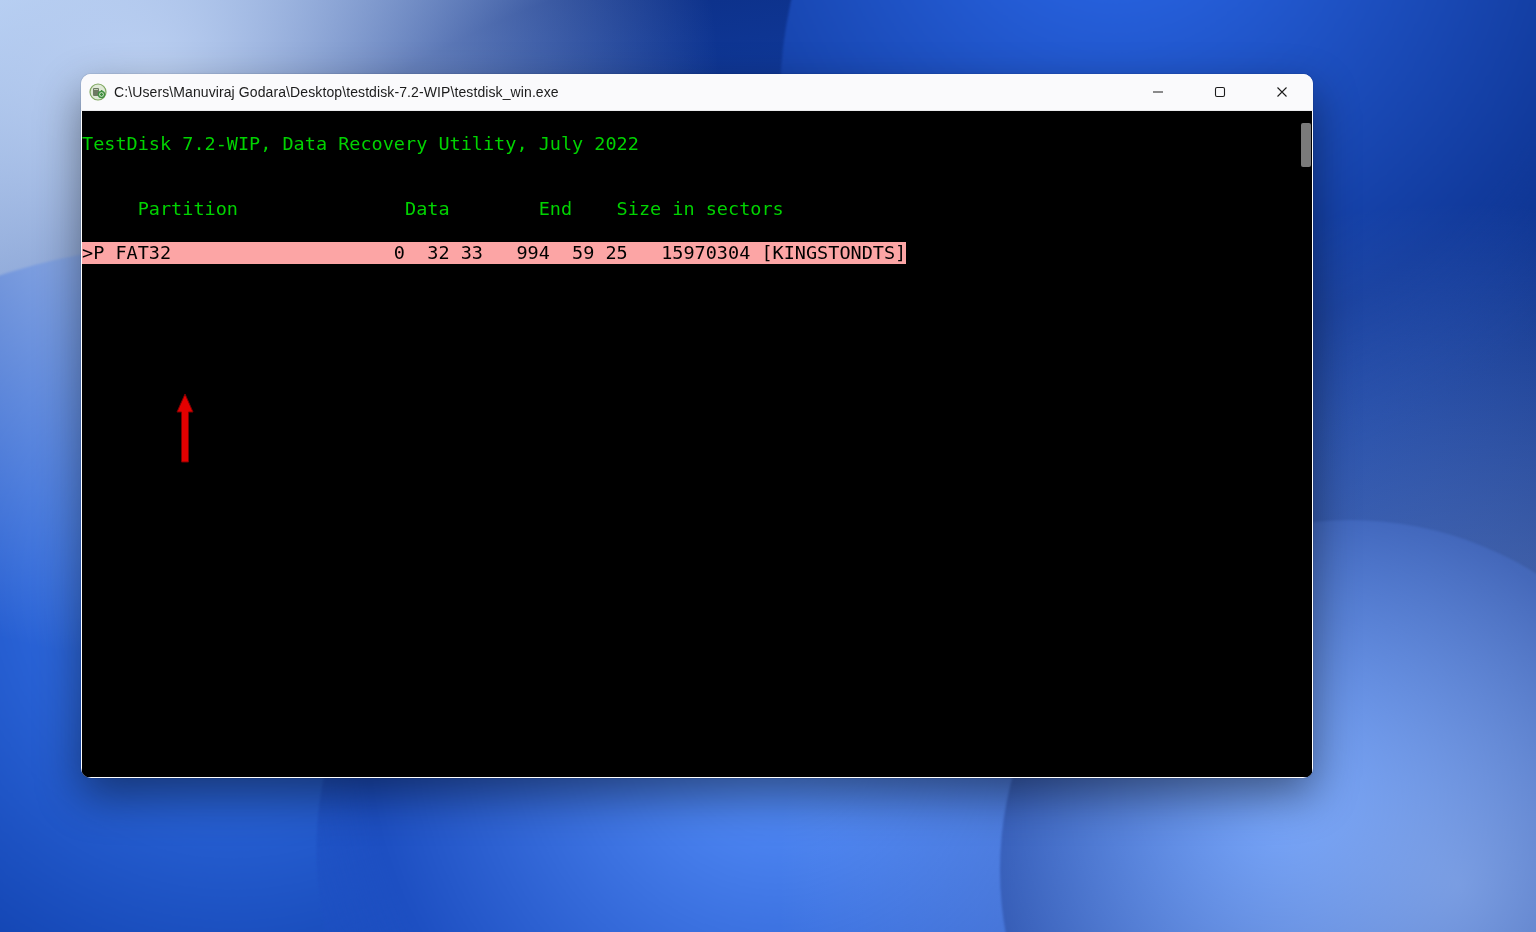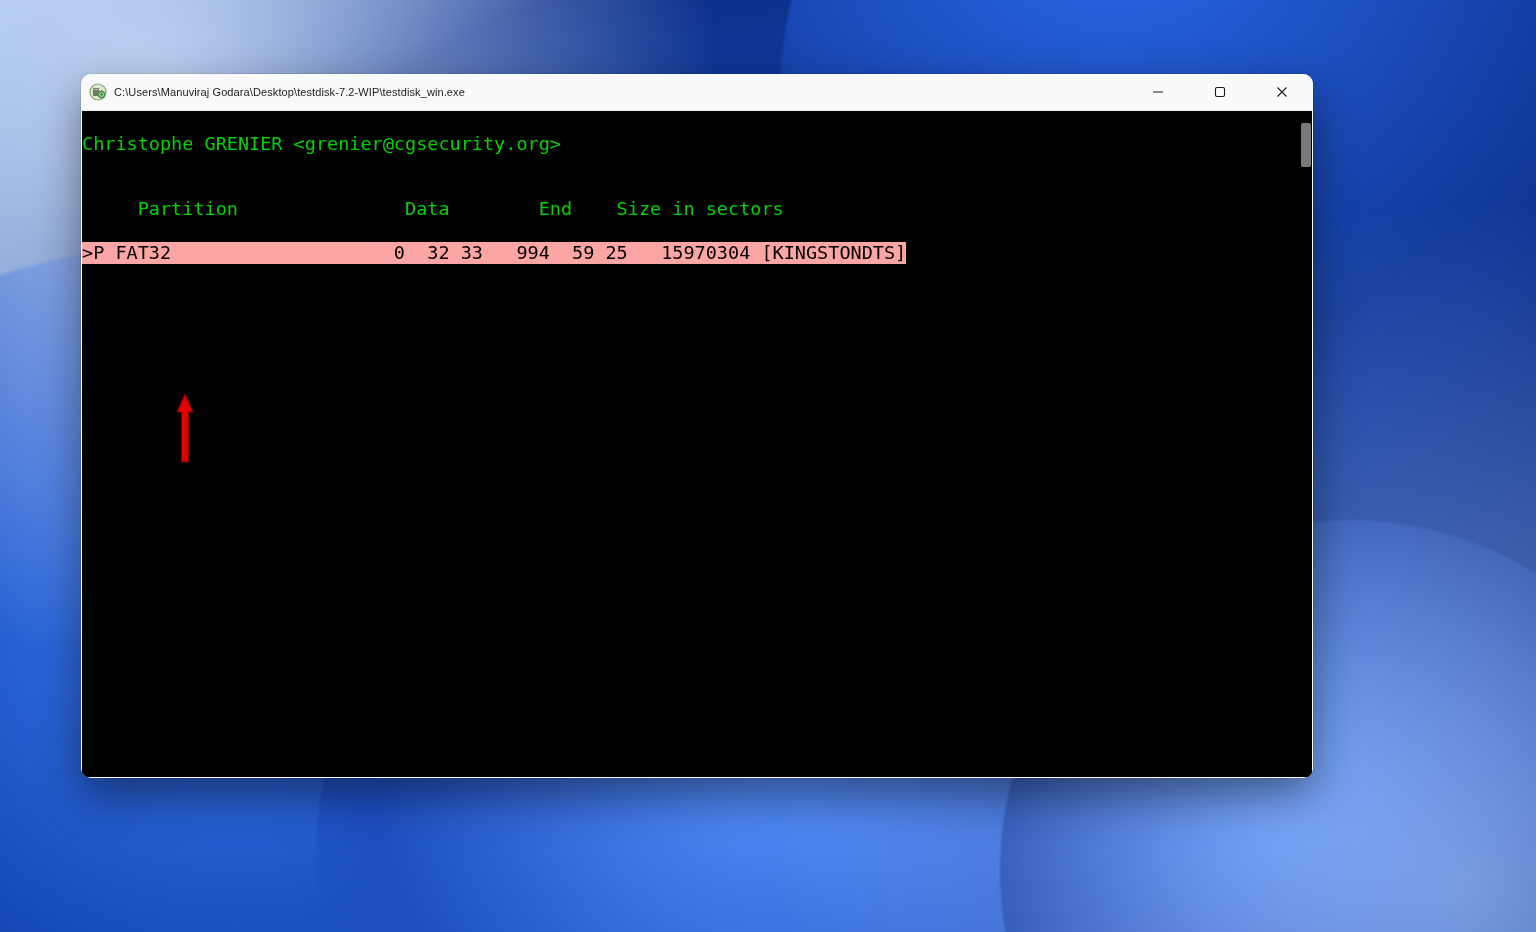--- a/index.html
+++ b/index.html
@@ -46,21 +46,21 @@
     }
     .titlebar {
       height: 37px;
       display: flex; align-items: center;
       padding-left: 8px;
       background: #fafafc;
       border-bottom: 1px solid #eaeaec;
       flex: 0 0 auto;
     }
     .app-icon { width: 18px; height: 18px; display: inline-flex; margin-right: 7px; }
-    .title-text { font-size: 11px; color: #1b1b1b; letter-spacing: 0.1px; white-space: nowrap; overflow: hidden; text-overflow: ellipsis; }
+    .title-text { font-size: 14px; color: #1b1b1b; letter-spacing: 0.1px; white-space: nowrap; overflow: hidden; text-overflow: ellipsis; }
     .caption-btns { margin-left: auto; display: flex; height: 100%; }
     .cap-btn {
       width: 62px; height: 100%;
       display: flex; align-items: center; justify-content: center;
       background: transparent; color: #1b1b1b;
     }
     .cap-btn svg { display:block; }
 
     .client {
       flex: 1 1 auto;
@@ -139,21 +139,21 @@
       <div class="cap-btn close">
         <svg width="12" height="12" viewBox="0 0 12 12">
             <path d="M1.5 1.5l9 9M10.5 1.5l-9 9" stroke="currentColor" stroke-width="1.1"></path>
           </svg>
       </div>
     </div>
   </div>
 
   <div class="client">
     <div class="term">
-<span class="line">Christophe GRENIER &lt;grenier@cgsecurity.org&gt;</span>
+<span class="line">TestDisk 7.2-WIP, Data Recovery Utility, July 2022</span>
 <span class="line"></span>
 <span class="line">     Partition               Data        End    Size in sectors</span>
 <span class="line"><span class="hl">&gt;P FAT32                    0  32 33   994  59 25   15970304 [KINGSTONDTS]</span></span>
 <span class="line"> </span>
 <span class="line"> </span>
 <span class="line"> </span>
 <span class="line"> </span>
 <span class="line"> </span>
 <span class="line"> </span>
 <span class="line"> </span>

